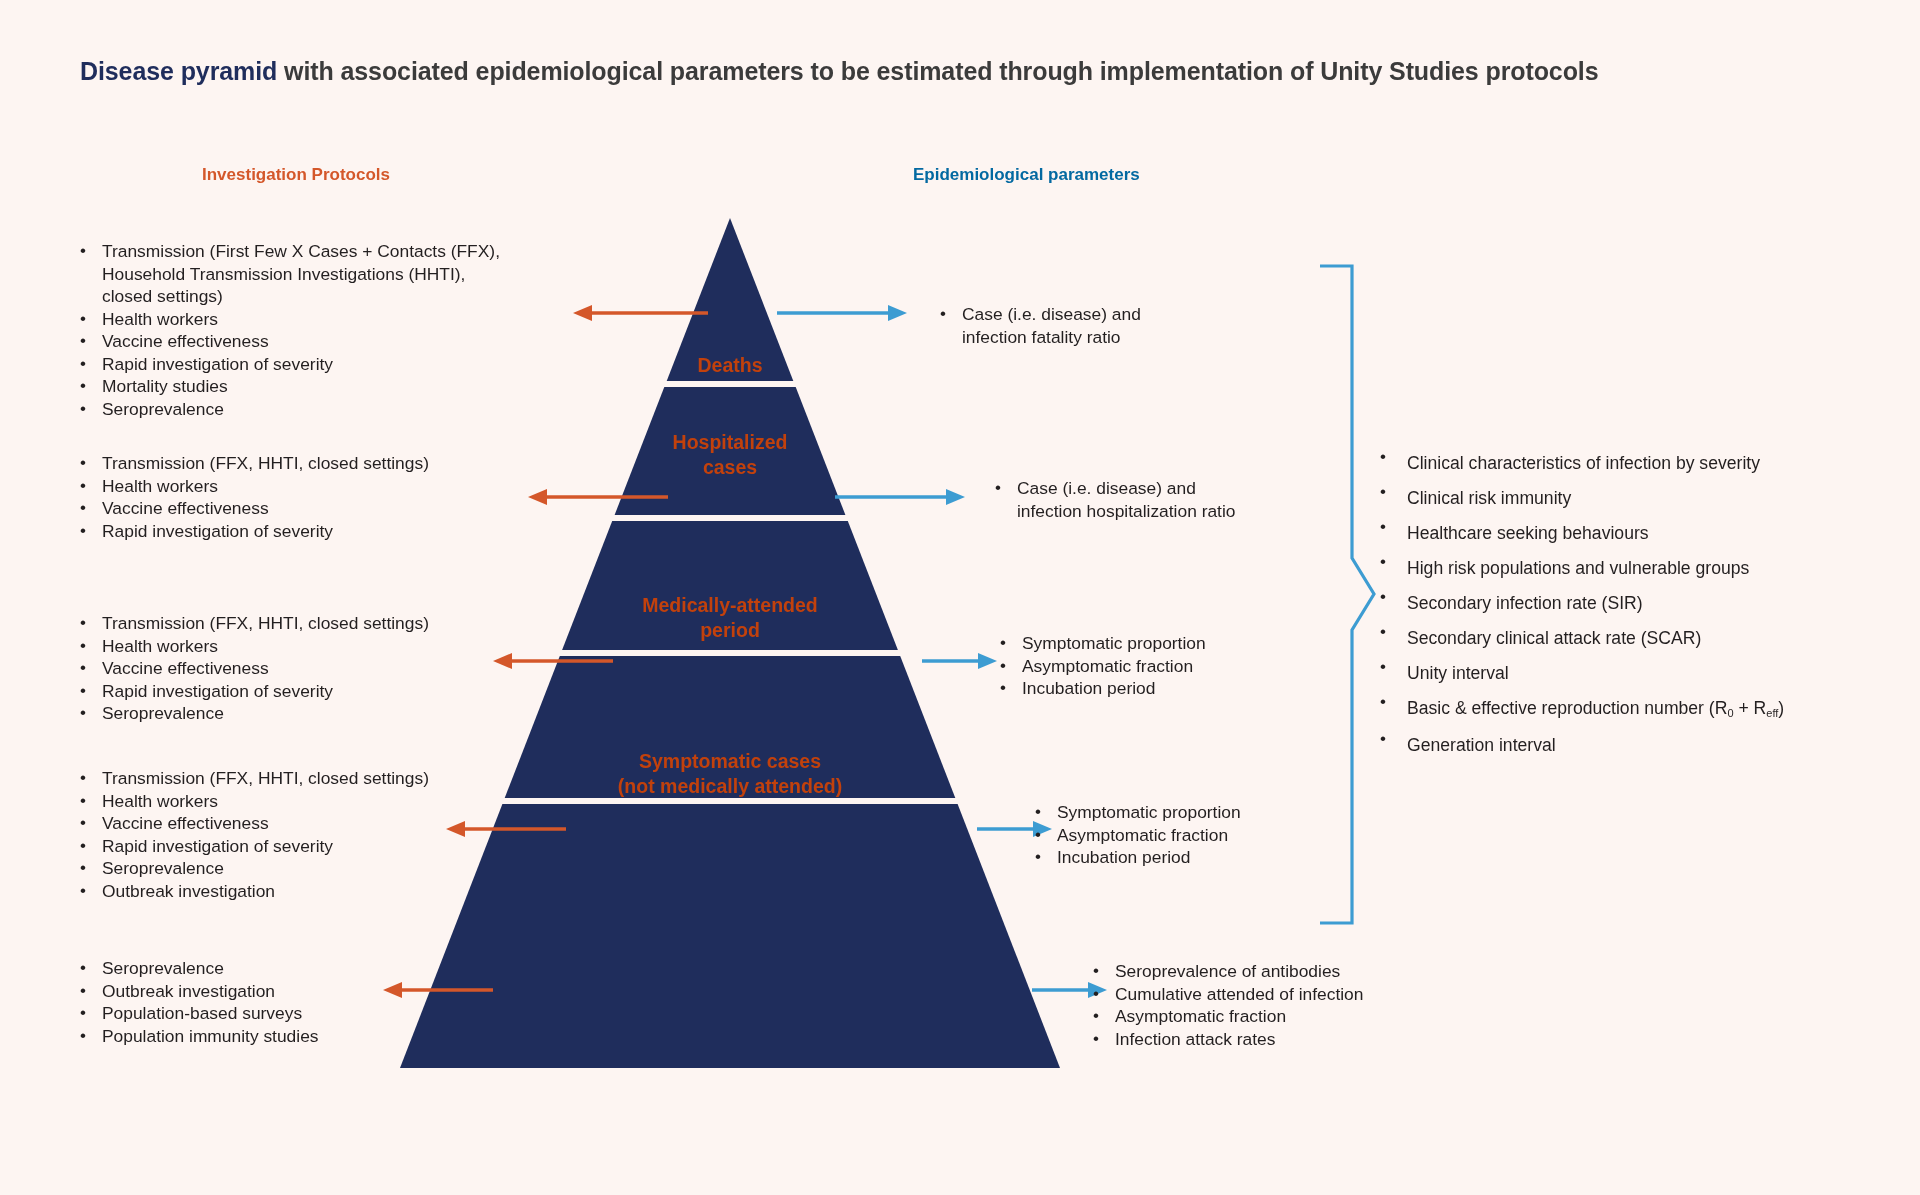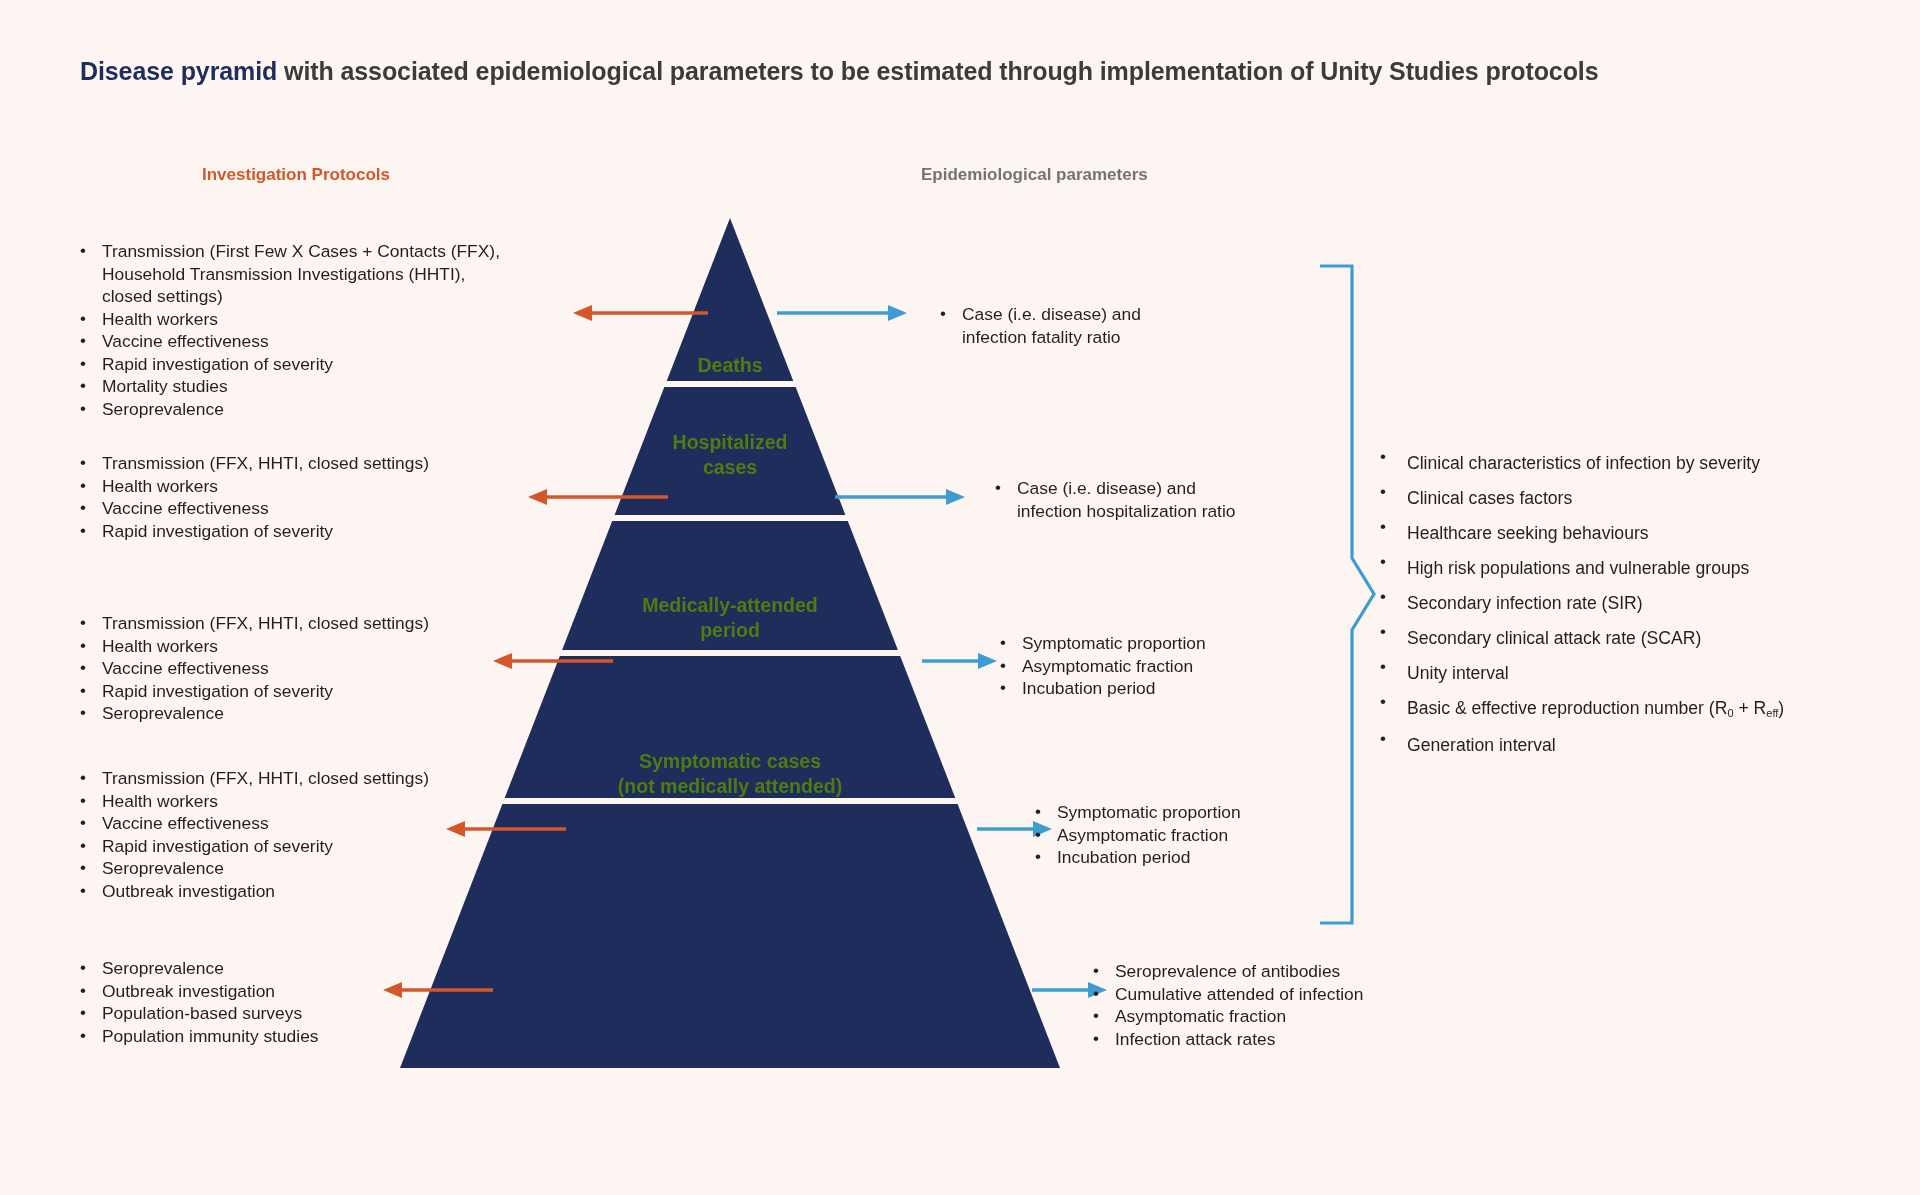--- a/index.html
+++ b/index.html
@@ -43,22 +43,21 @@
     white-space: nowrap;
   }
   #head-protocols {
     left: 202px;
     top: 165px;
     color: #d4572a;
   }
   #head-params {
     left: 913px;
     top: 165px;
-    color: #737373;
-    margin-left: 8px;
+    color: #0369a1;
   }
 
   
   .blist {
     position: absolute;
     font-size: 17.4px;
     line-height: 22.5px;
     color: #231f20;
   }
   .blist .row {
@@ -115,21 +114,21 @@
     left: 400px;
     top: 218px;
     width: 660px;
     height: 850px;
   }
   #pyramid svg { display: block; }
   .tier-label {
     position: absolute;
     width: 660px;
     text-align: center;
-    color: #4d7c0f;
+    color: #c2410c;
     font-size: 19.5px;
     font-weight: bold;
     line-height: 25px;
     white-space: pre-line;
     pointer-events: none;
   }
   #label-deaths      { top: 135px; }
   #label-hosp        { top: 212px; }
   #label-medatt      { top: 375px; }
   #label-sympt       { top: 531px; }
@@ -393,21 +392,21 @@
       </div>
     </div>
 
   <div class="blist" id="param-cross">
       <div class="row">
         <span class="bullet">•</span>
         <span class="txt">Clinical characteristics of infection by severity</span>
       </div>
       <div class="row">
         <span class="bullet">•</span>
-        <span class="txt">Clinical cases factors</span>
+        <span class="txt">Clinical risk immunity</span>
       </div>
       <div class="row">
         <span class="bullet">•</span>
         <span class="txt">Healthcare seeking behaviours</span>
       </div>
       <div class="row">
         <span class="bullet">•</span>
         <span class="txt">High risk populations and vulnerable groups</span>
       </div>
       <div class="row">

